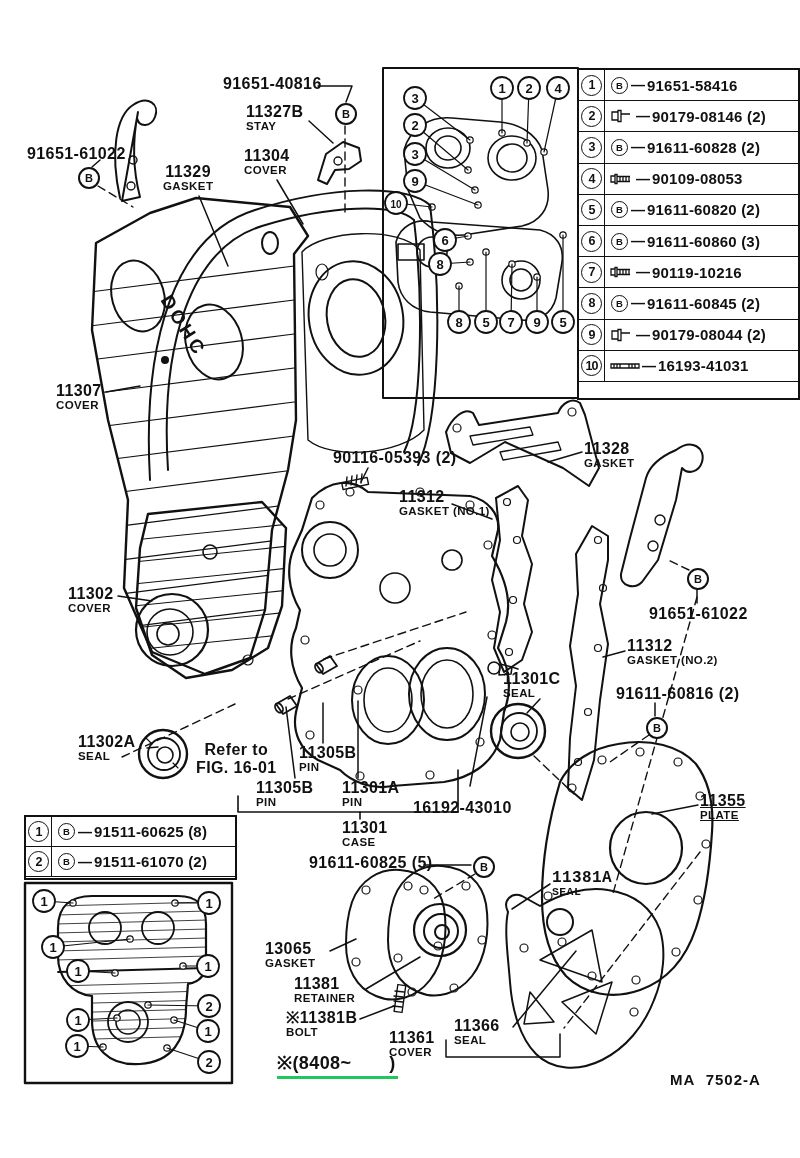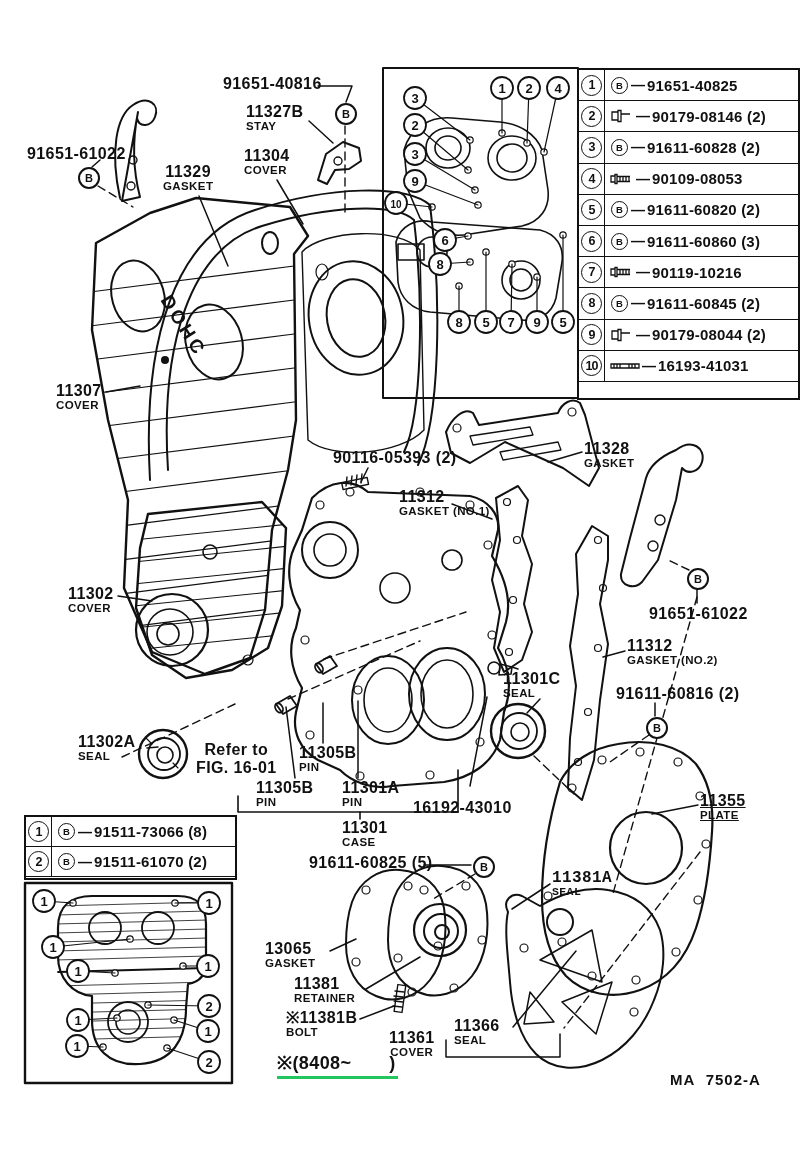--- a/index.html
+++ b/index.html
@@ -460,21 +460,21 @@
   <div id="right-table" class="ptable">
       <div class="trow">
         <div class="tnum">
           <span class="circ">1</span>
         </div>
         <div class="tbody">
           <span class="ticon">
             <span class="icB">B</span>
           </span>
           <span class="tdash">—</span>
-          <span class="tpart">91651-40825</span>
+          <span class="tpart">91651-58416</span>
         </div>
       </div>
       <div class="trow">
         <div class="tnum">
           <span class="circ">2</span>
         </div>
         <div class="tbody">
           <span class="ticon">
             <svg width="24" height="14" viewBox="0 0 24 14" fill="none" stroke="#111" stroke-width="1.3">
               <path d="M2,3 h6 v8 h-6 z M8,1.5 h3 v11 h-3 z M11,5 h9"></path>
@@ -606,21 +606,21 @@
   <div id="left-table" class="ptable">
       <div class="trow">
         <div class="tnum">
           <span class="circ">1</span>
         </div>
         <div class="tbody">
           <span class="ticon">
             <span class="icB">B</span>
           </span>
           <span class="tdash">—</span>
-          <span class="tpart">91511-73066 (8)</span>
+          <span class="tpart">91511-60625 (8)</span>
         </div>
       </div>
       <div class="trow">
         <div class="tnum">
           <span class="circ">2</span>
         </div>
         <div class="tbody">
           <span class="ticon">
             <span class="icB">B</span>
           </span>
@@ -725,21 +725,21 @@
         <span class="sub">GASKET</span>
       </div>
       <div class="lbl" style="left: 294px; top: 976px;">
         <span class="code">11381</span>
         <span class="sub">RETAINER</span>
       </div>
       <div class="lbl" style="left: 286px; top: 1010px;">
         <span class="code">※11381B</span>
         <span class="sub">BOLT</span>
       </div>
-      <div class="lbl" style="left: 389px; top: 1030px; text-align: center;">
+      <div class="lbl" style="left: 389px; top: 1030px;">
         <span class="code">11361</span>
         <span class="sub">COVER</span>
       </div>
       <div class="lbl" style="left: 454px; top: 1018px;">
         <span class="code">11366</span>
         <span class="sub">SEAL</span>
       </div>
     </div>
 
   <div class="lbl note" style="left:277px;top:1054px">

